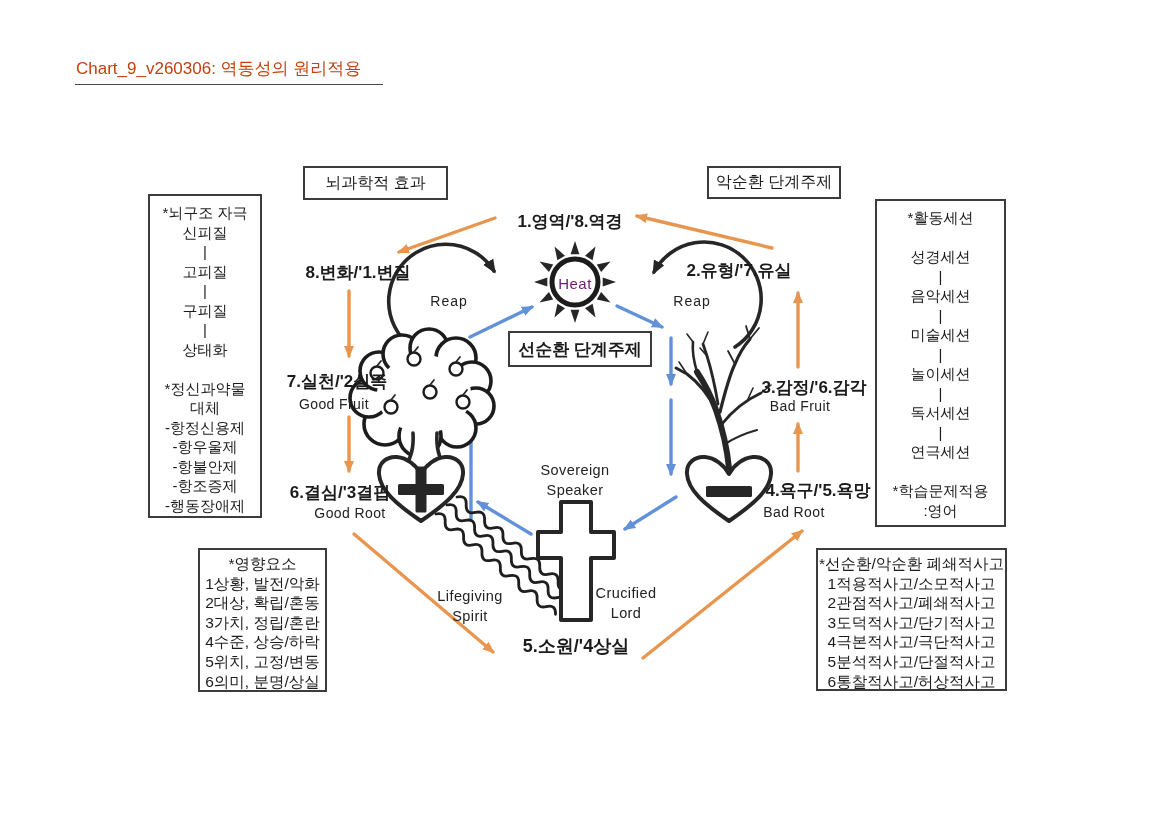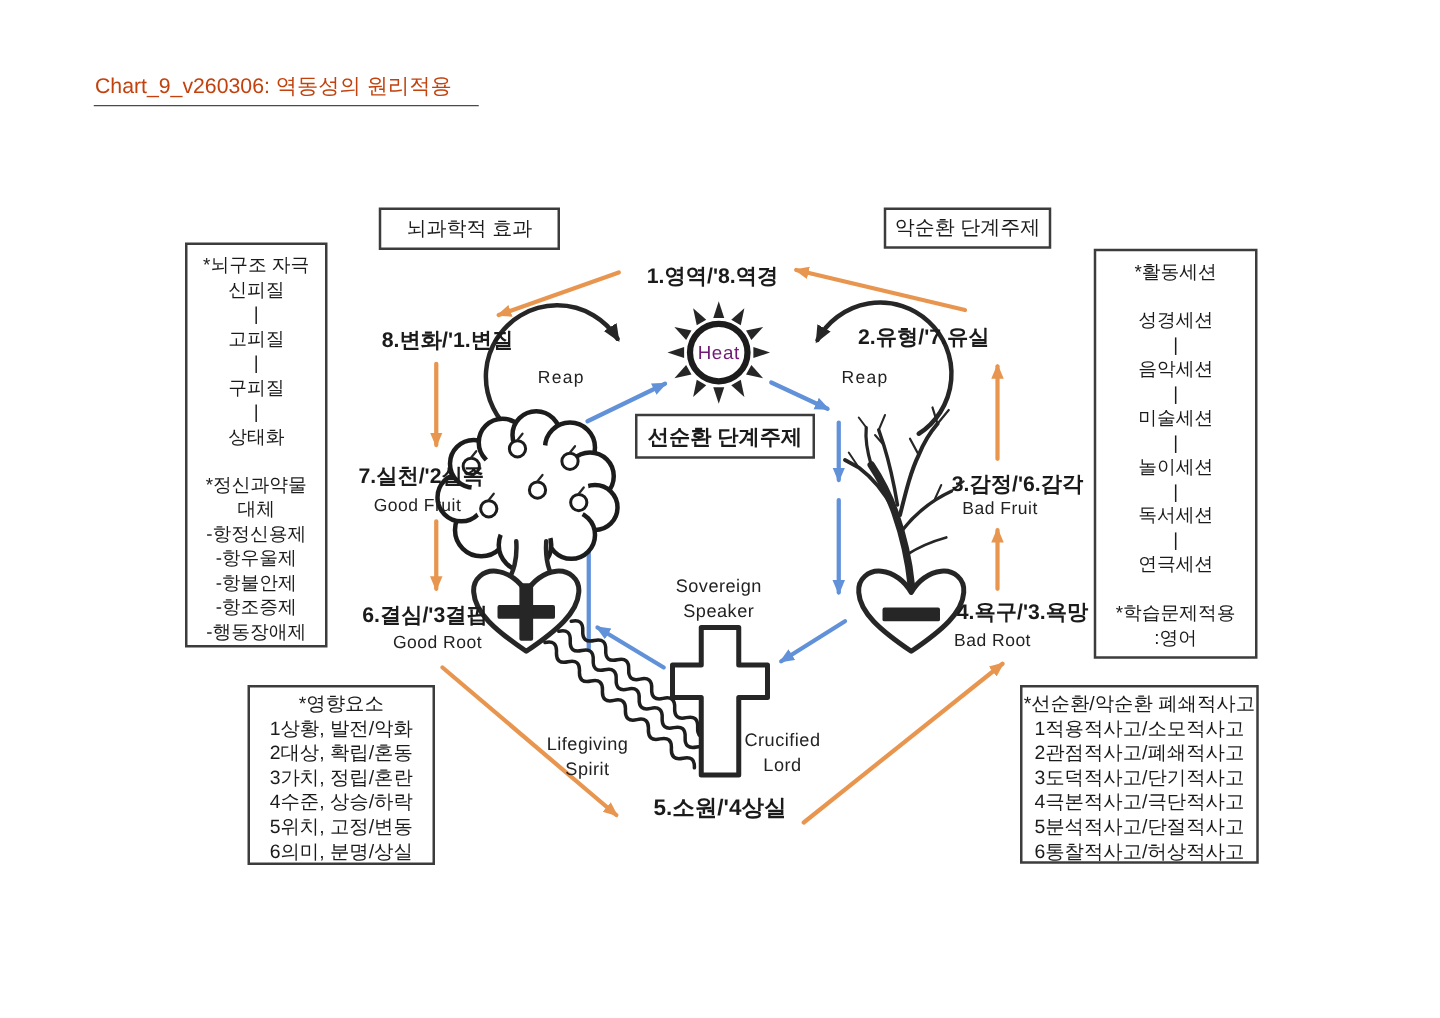--- a/index.html
+++ b/index.html
@@ -217,21 +217,21 @@
       <div class="bx-line pipe">|</div>
       <div class="bx-line">놀이세션</div>
       <div class="bx-line pipe">|</div>
       <div class="bx-line">독서세션</div>
       <div class="bx-line pipe">|</div>
       <div class="bx-line">연극세션</div>
       <div class="bx-line">&nbsp;</div>
       <div class="bx-line">*학습문제적용</div>
       <div class="bx-line">:영어</div>
     </div>
-  <div class="tallbox smallbox" style="left:198px;top:548px;width:150px;height:144px;">
+  <div class="tallbox smallbox" style="left:198px;top:548px;width:129px;height:144px;">
       <div class="bx-line">*영향요소</div>
       <div class="bx-line">1상황, 발전/악화</div>
       <div class="bx-line">2대상, 확립/혼동</div>
       <div class="bx-line">3가치, 정립/혼란</div>
       <div class="bx-line">4수준, 상승/하락</div>
       <div class="bx-line">5위치, 고정/변동</div>
       <div class="bx-line">6의미, 분명/상실</div>
     </div>
   <div class="tallbox smallbox" style="left:816px;top:548px;width:191px;height:143px;">
       <div class="bx-line">*선순환/악순환 폐쇄적사고</div>
@@ -245,21 +245,21 @@
 
   <div class="lbl stage" style="left:570px;top:221px;">1.영역/'8.역경</div>
   <div class="lbl stage" style="left:358px;top:272px;">8.변화/'1.변질</div>
   <div class="lbl stage" style="left:739px;top:270px;">2.유형/'7.유실</div>
   <div class="lbl stage" style="left:337px;top:381px;">7.실천/'2실족</div>
   <div class="lbl eng" style="left:334px;top:404px;">Good Fruit</div>
   <div class="lbl stage" style="left:814px;top:387px;">3.감정/'6.감각</div>
   <div class="lbl eng" style="left:800px;top:406px;">Bad Fruit</div>
   <div class="lbl stage" style="left:340px;top:492px;">6.결심/'3결핍</div>
   <div class="lbl eng" style="left:350px;top:513px;">Good Root</div>
-  <div class="lbl stage" style="left:818px;top:490px;">4.욕구/'3.욕망</div>
+  <div class="lbl stage" style="left:818px;top:490px;">4.욕구/'5.욕망</div>
   <div class="lbl eng" style="left:794px;top:512px;">Bad Root</div>
   <div class="lbl stage-big" style="left:576px;top:646px;">5.소원/'4상실</div>
 
   <div class="lbl eng" style="left:449px;top:301px;letter-spacing:1px;">Reap</div>
   <div class="lbl eng" style="left:692px;top:301px;letter-spacing:1px;">Reap</div>
   <div class="lbl heat" style="left:575px;top:283px;">Heat</div>
   <div class="lbl eng2" style="left:575px;top:480px;">Sovereign
 Speaker</div>
   <div class="lbl eng2" style="left:626px;top:603px;">Crucified
 Lord</div>

